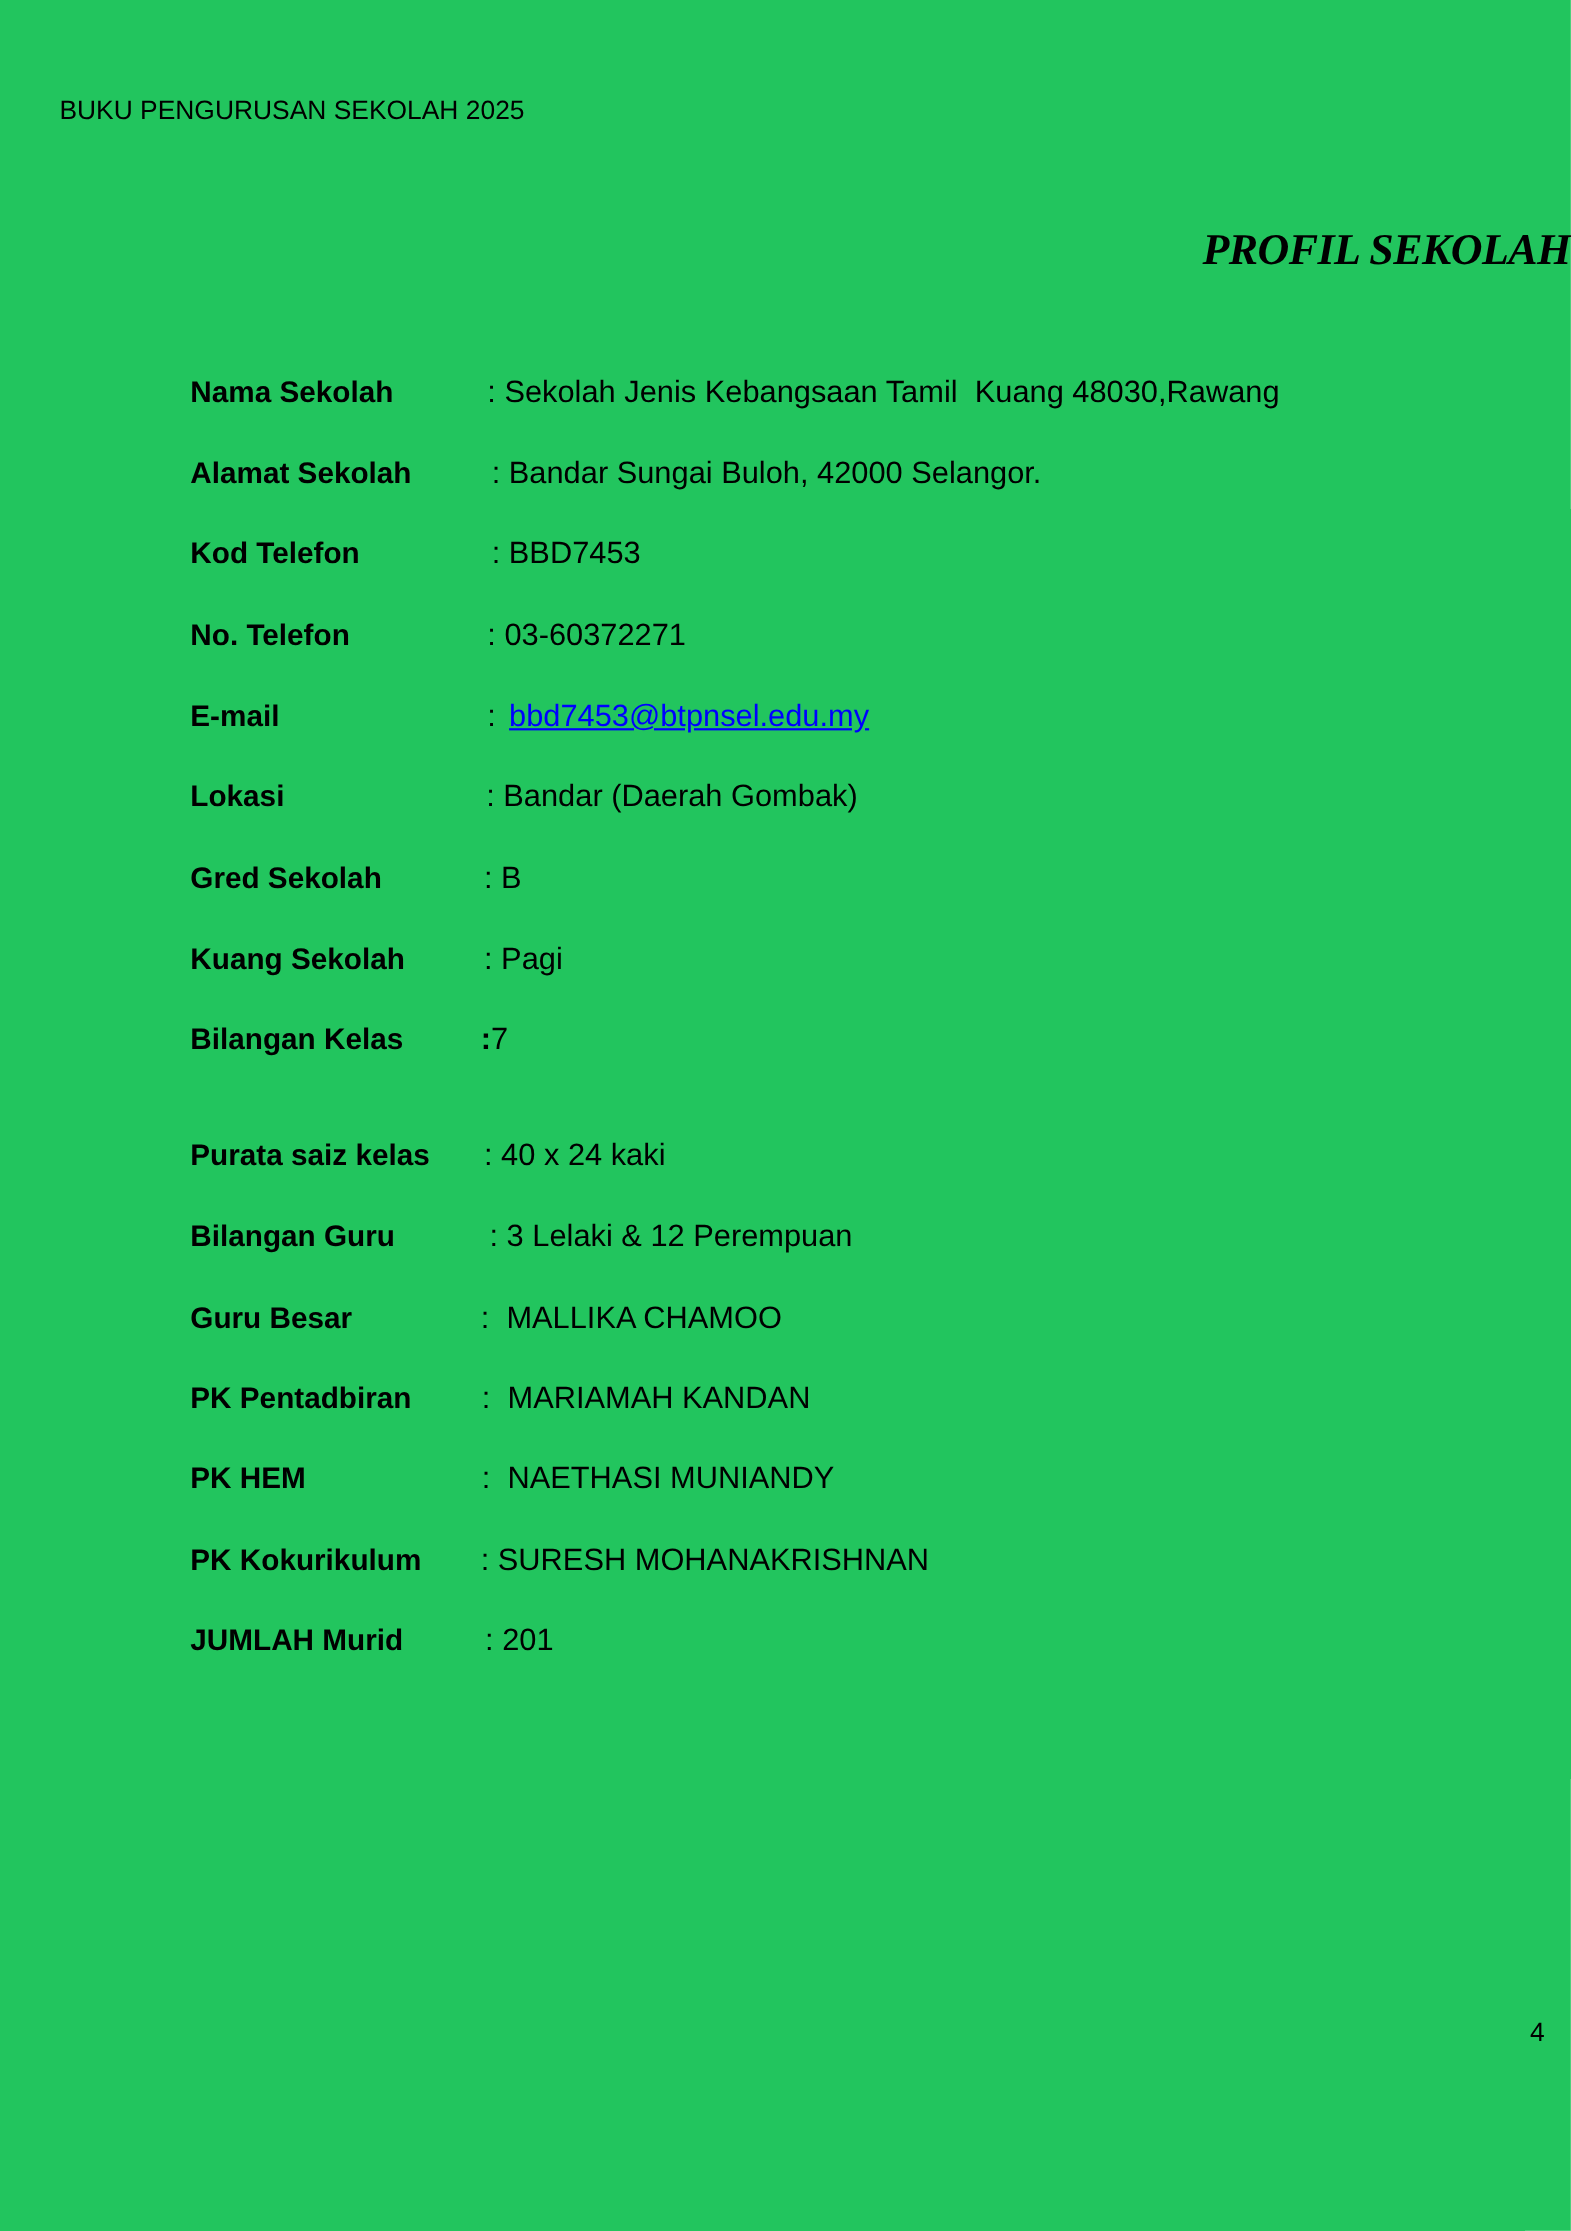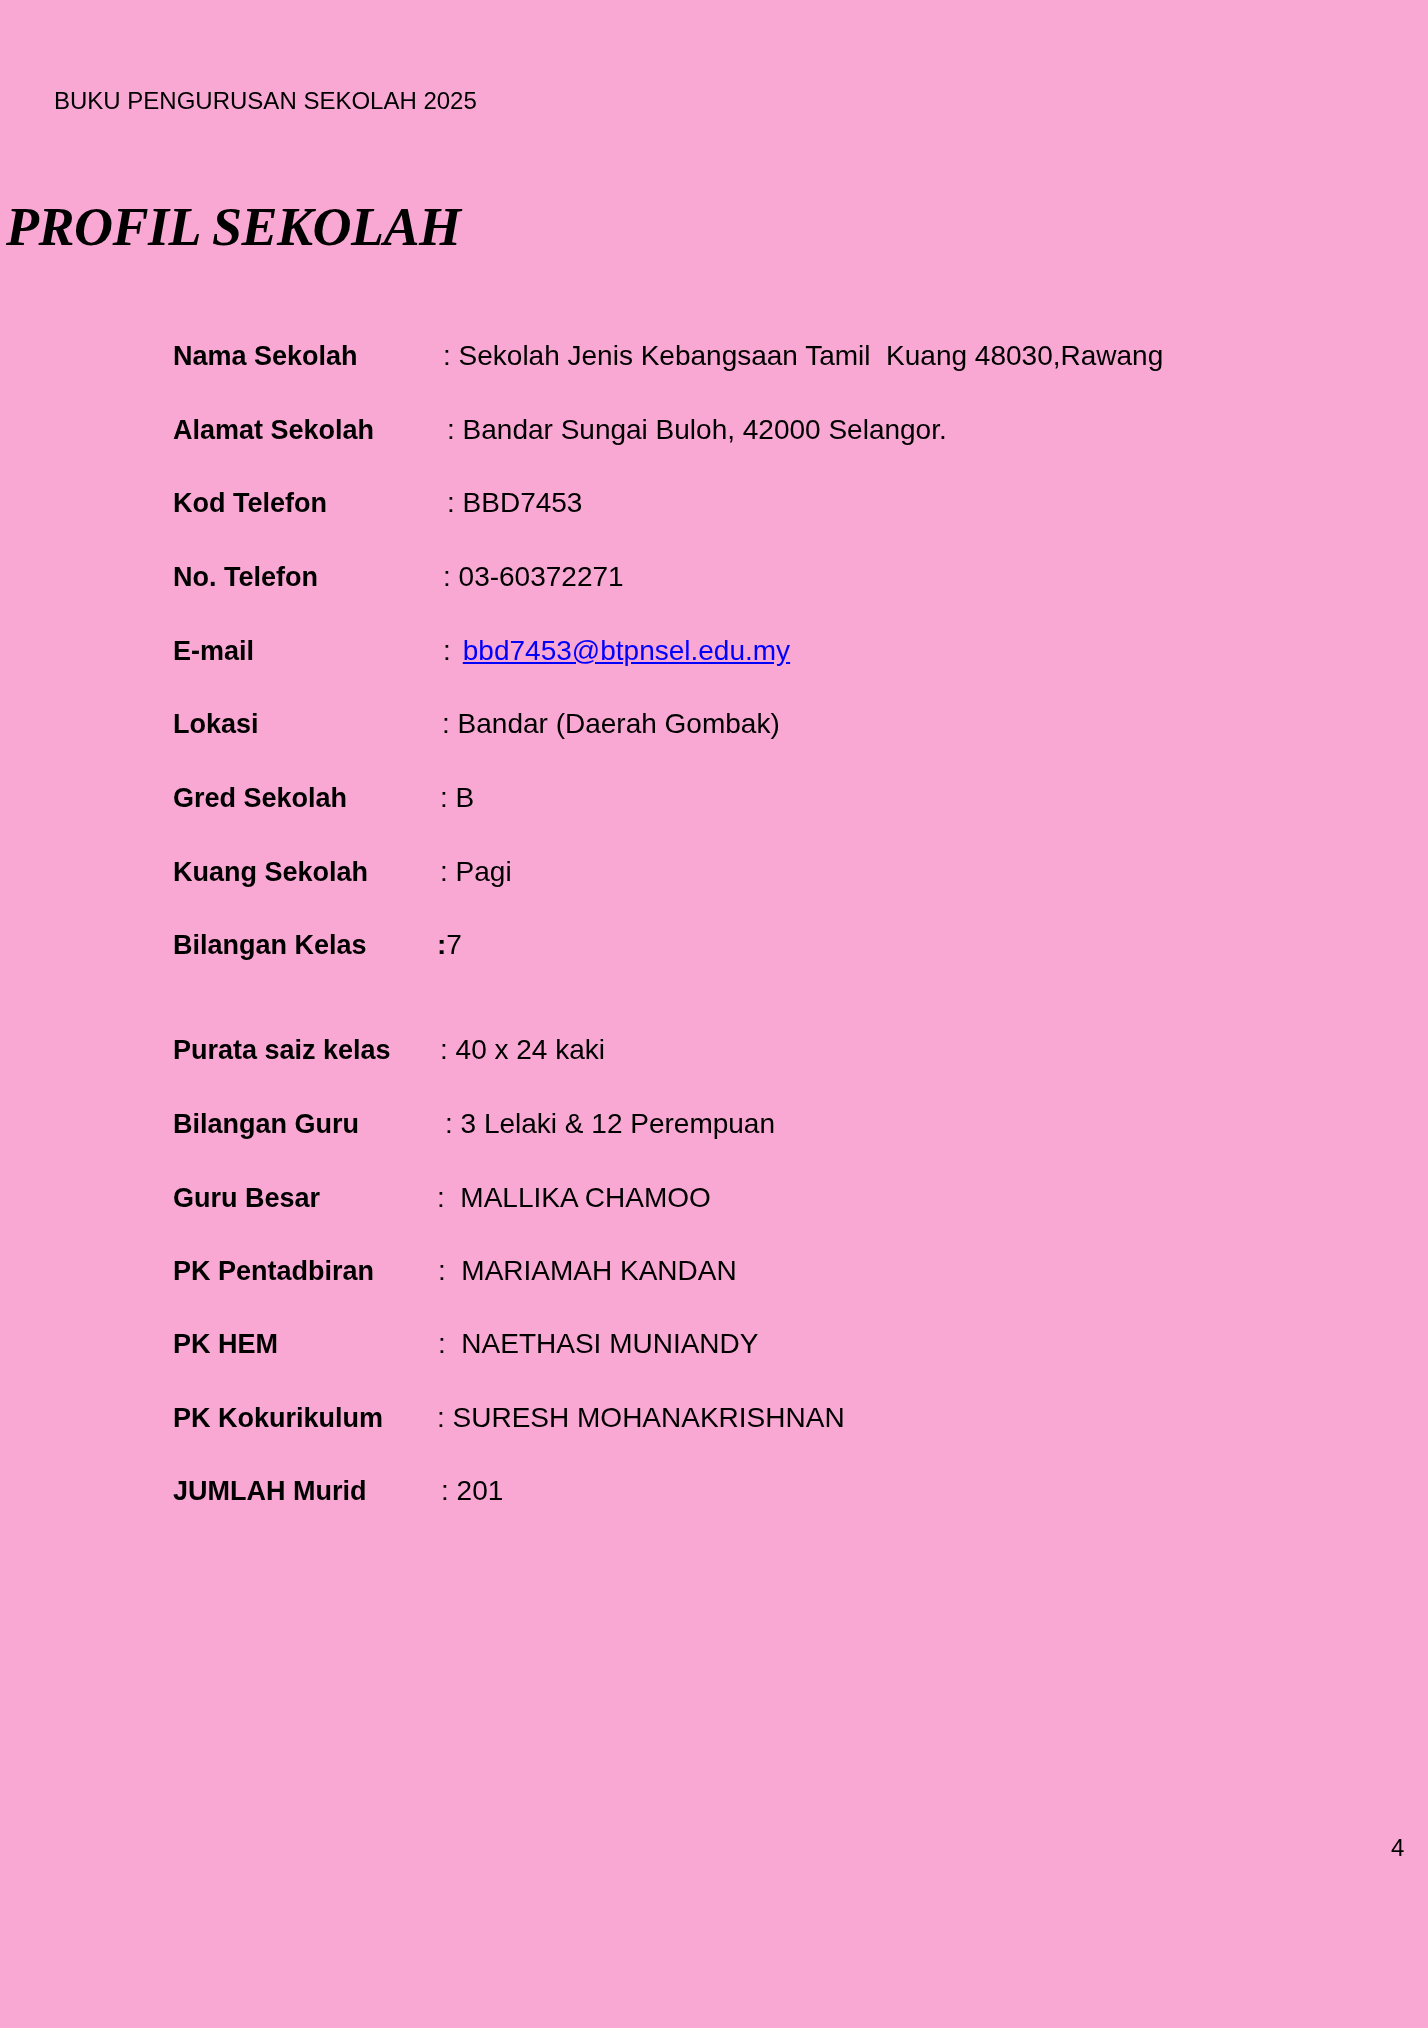--- a/index.html
+++ b/index.html
@@ -1,26 +1,26 @@
 <!DOCTYPE html>
 <html><head>
 <meta charset="utf-8">
 <style>
   html, body { margin: 0; padding: 0; background: #ffffff; }
   body { width: 1428px; height: 2028px; position: relative; overflow: hidden; color: #000; }
-  .page { position: absolute; left: 0; top: 0; width: 1428px; height: 2028px; background: #f9a8d4; text-decoration: underline; }
+  .page { position: absolute; left: 0; top: 0; width: 1428px; height: 2028px; background: #22c55e; text-decoration: underline; }
   .running-header {
     position: absolute; left: 54px; top: 87px;
     font-family: "Liberation Sans", sans-serif; font-size: 24px; line-height: 28px;
     letter-spacing: 0px; white-space: nowrap;
   }
   .title {
-    position: absolute; left: 0; width: 1428px; top: 192px; text-align: left;
+    position: absolute; left: 0; width: 1428px; top: 192px; text-align: right;
     font-family: "Liberation Serif", serif; font-weight: bold; font-style: italic;
-    font-size: 54px; line-height: 70px; white-space: nowrap; padding-left: 6px; box-sizing: border-box;
+    font-size: 40px; line-height: 70px; white-space: nowrap; padding-left: 6px; box-sizing: border-box;
     letter-spacing: -0.5px;
   }
   .row { position: absolute; left: 0; height: 36px; width: 1428px; text-align: right; }
   .label {
     position: absolute; left: 173px; top: 0;
     font-family: "Liberation Sans", sans-serif; font-weight: bold; font-size: 27px; line-height: 36px;
     white-space: nowrap;
   }
   .value {
     position: absolute; top: 0;

